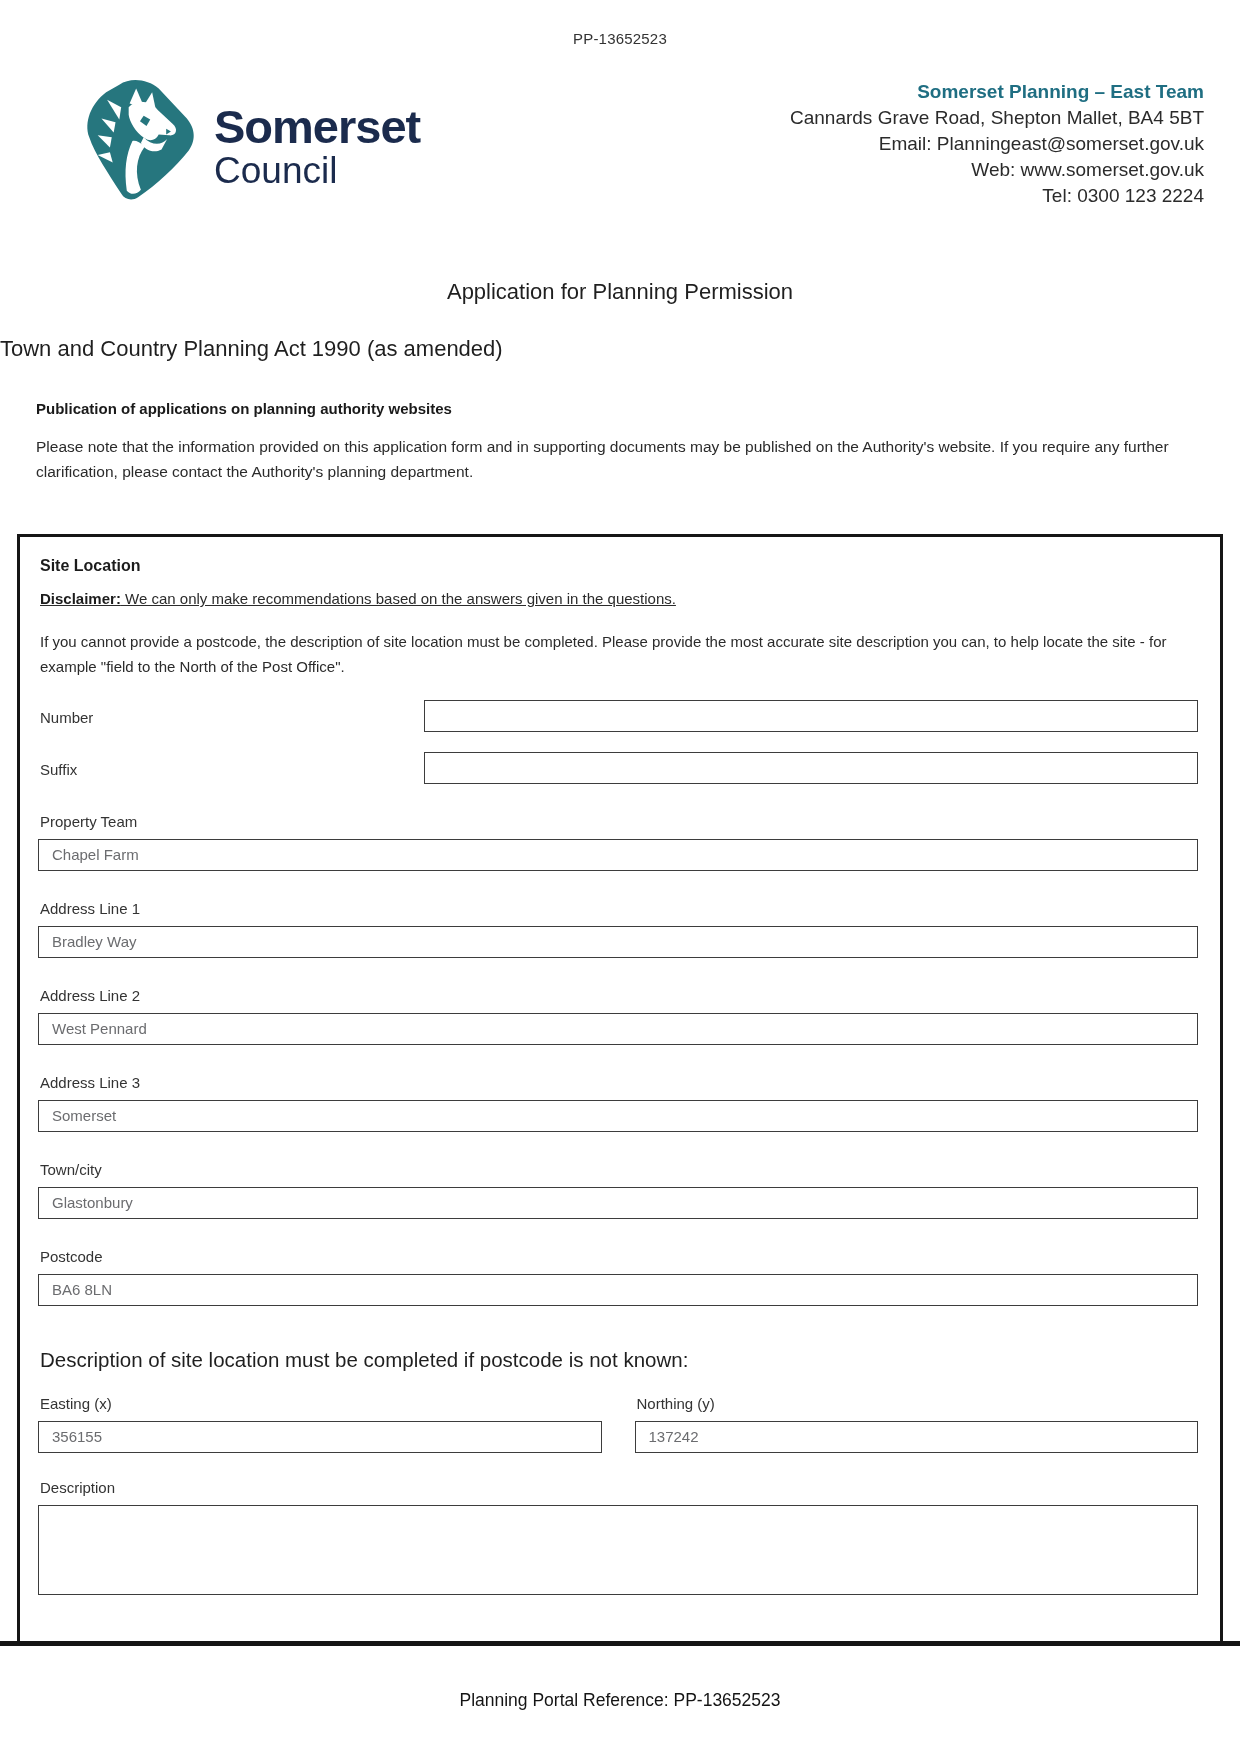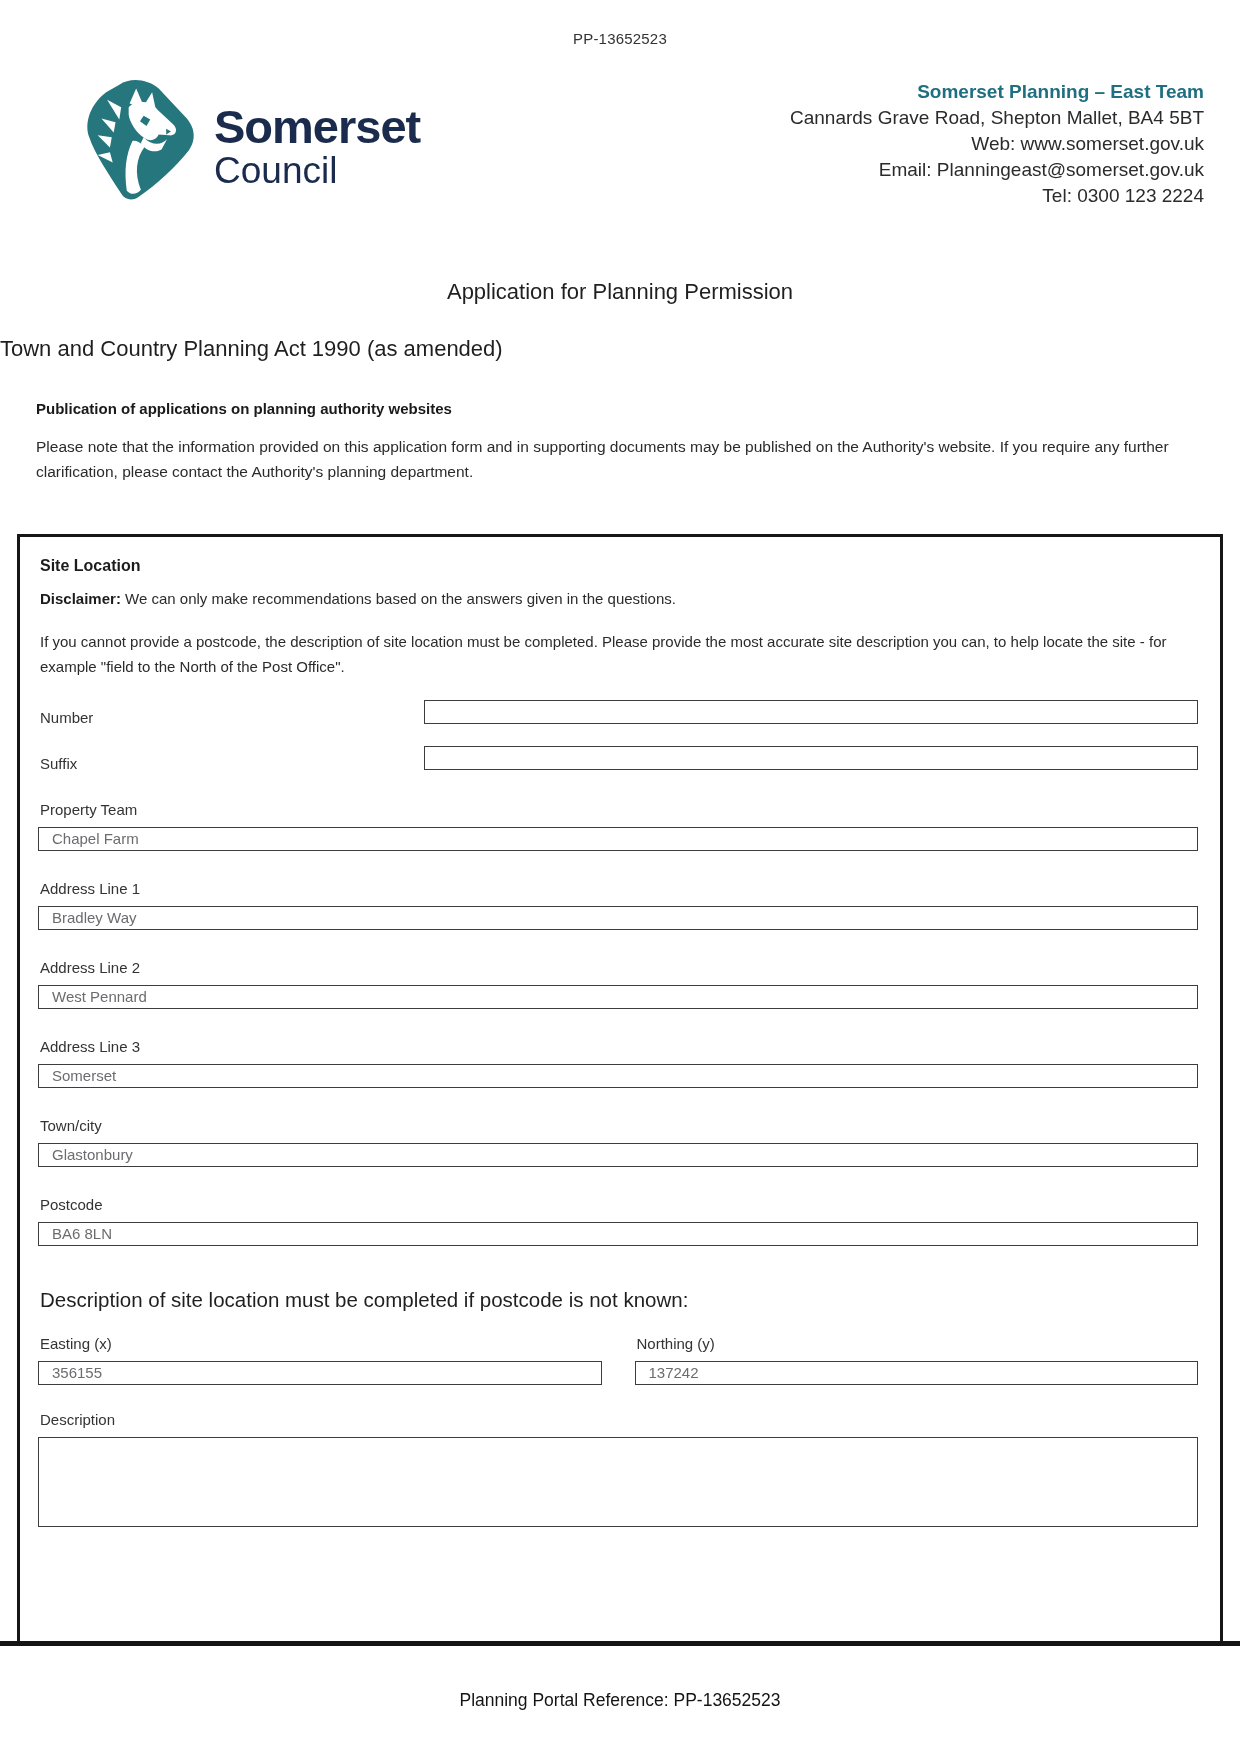--- a/index.html
+++ b/index.html
@@ -27,28 +27,28 @@
   .doc-title { margin-top:68px; text-align:center; font-size:22px; color:#1f1f1f; }
   .doc-subtitle { margin-top:31px; font-size:22px; color:#1f1f1f; }
   .pub-heading { margin:38px 36px 0; font-size:15px; font-weight:bold; color:#1a1a1a; }
   .pub-body { margin:17px 36px 0; font-size:15.5px; line-height:1.62; color:#2b2b2b; max-width:1170px; }
   
   .section-box {
     margin:50px 17px 0; border:3px solid #161616; border-bottom:none;
     padding:20px 22px 0 18px; height:1107px; overflow:hidden;
   }
   .section-title { font-size:16px; font-weight:bold; color:#1c1c1c; padding-left:2px; }
-  .disclaimer { margin-top:15px; font-size:15px; color:#2b2b2b; padding-left:2px; }
+  .disclaimer { margin-top:15px; font-size:15px; color:#2b2b2b; padding-left:2px;text-decoration:underline; }
   .disclaimer b { color:#1c1c1c; }
   .section-note { margin-top:22px; font-size:15px; line-height:1.68; color:#2b2b2b; max-width:1160px; padding-left:2px; }
   .frow-inline { display:flex; align-items:flex-start; margin-top:20px; }
   .frow-inline .flabel { width:386px; padding-top:9px; }
   .flabel { font-size:15px; color:#333; padding-left:2px; }
   .tinput {
-    display:block; width:100%; height:24px; border:1.5px solid #3d3d3d; background:#fff;
+    display:block; width:100%; height:32px; border:1.5px solid #3d3d3d; background:#fff;
     font-family:"Liberation Sans", sans-serif; font-size:15px; color:#6b6c6f;
     padding:0 13px; outline:none; border-radius:0;
   }
   .frow-inline .tinput { flex:1; }
   .frow-full { margin-top:29px; }
   .frow-full .flabel { margin-bottom:9px; }
   .desc-heading { margin-top:42px; font-size:20.5px; color:#1f1f1f; padding-left:2px; }
   .coord-row { display:flex; gap:33px; margin-top:23px; }
   .coord-col { flex:1; }
   .coord-col .flabel { margin-bottom:9px; }
@@ -88,22 +88,22 @@
       </svg>
     </span>
     <div class="logo-text">
       <div class="logo-name">Somerset</div>
       <div class="logo-sub">Council</div>
     </div>
   </div>
   <div class="contact">
     <div class="team">Somerset Planning – East Team</div>
     <div>Cannards Grave Road, Shepton Mallet, BA4 5BT</div>
+    <div>Email: Planningeast@somerset.gov.uk</div>
     <div>Web: www.somerset.gov.uk</div>
-    <div>Email: Planningeast@somerset.gov.uk</div>
     <div>Tel: 0300 123 2224</div>
   </div>
 </div>
 
 <div class="doc-title">Application for Planning Permission</div>
 <div class="doc-subtitle">Town and Country Planning Act 1990 (as amended)</div>
 
 <div class="pub-heading">Publication of applications on planning authority websites</div>
 <div class="pub-body">Please note that the information provided on this application form and in supporting documents may be published on the Authority's website. If you require any further clarification, please contact the Authority's planning department.</div>
 

